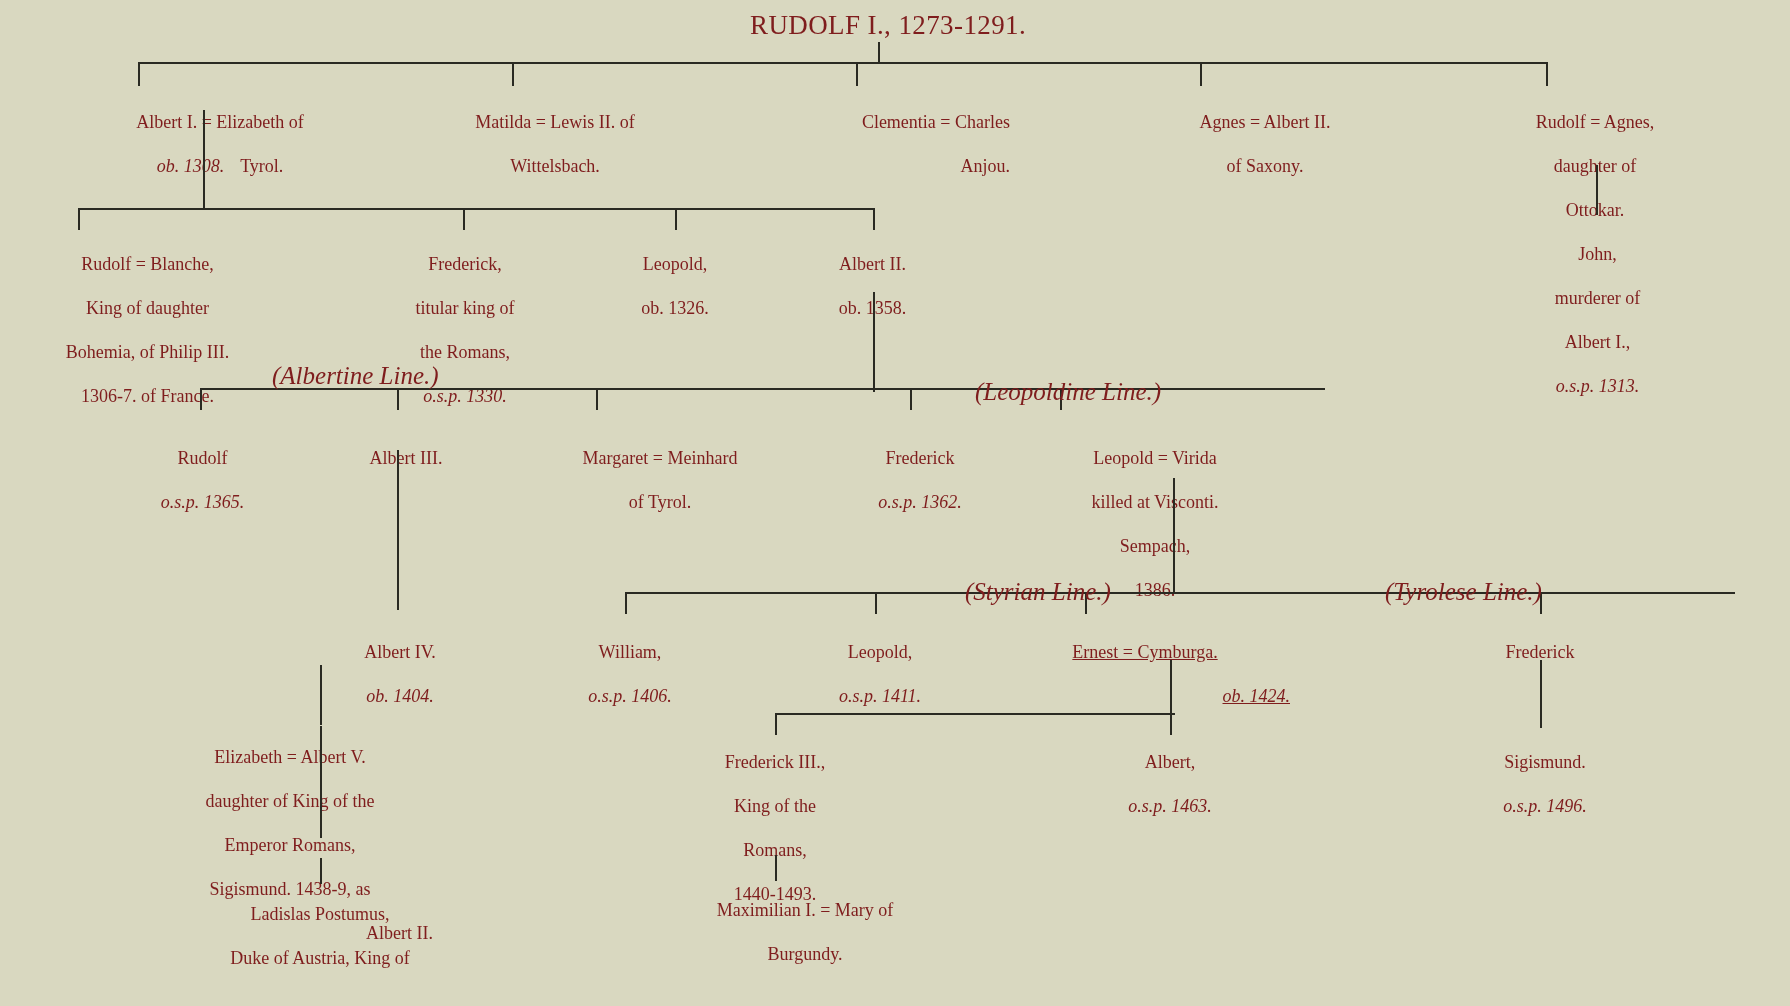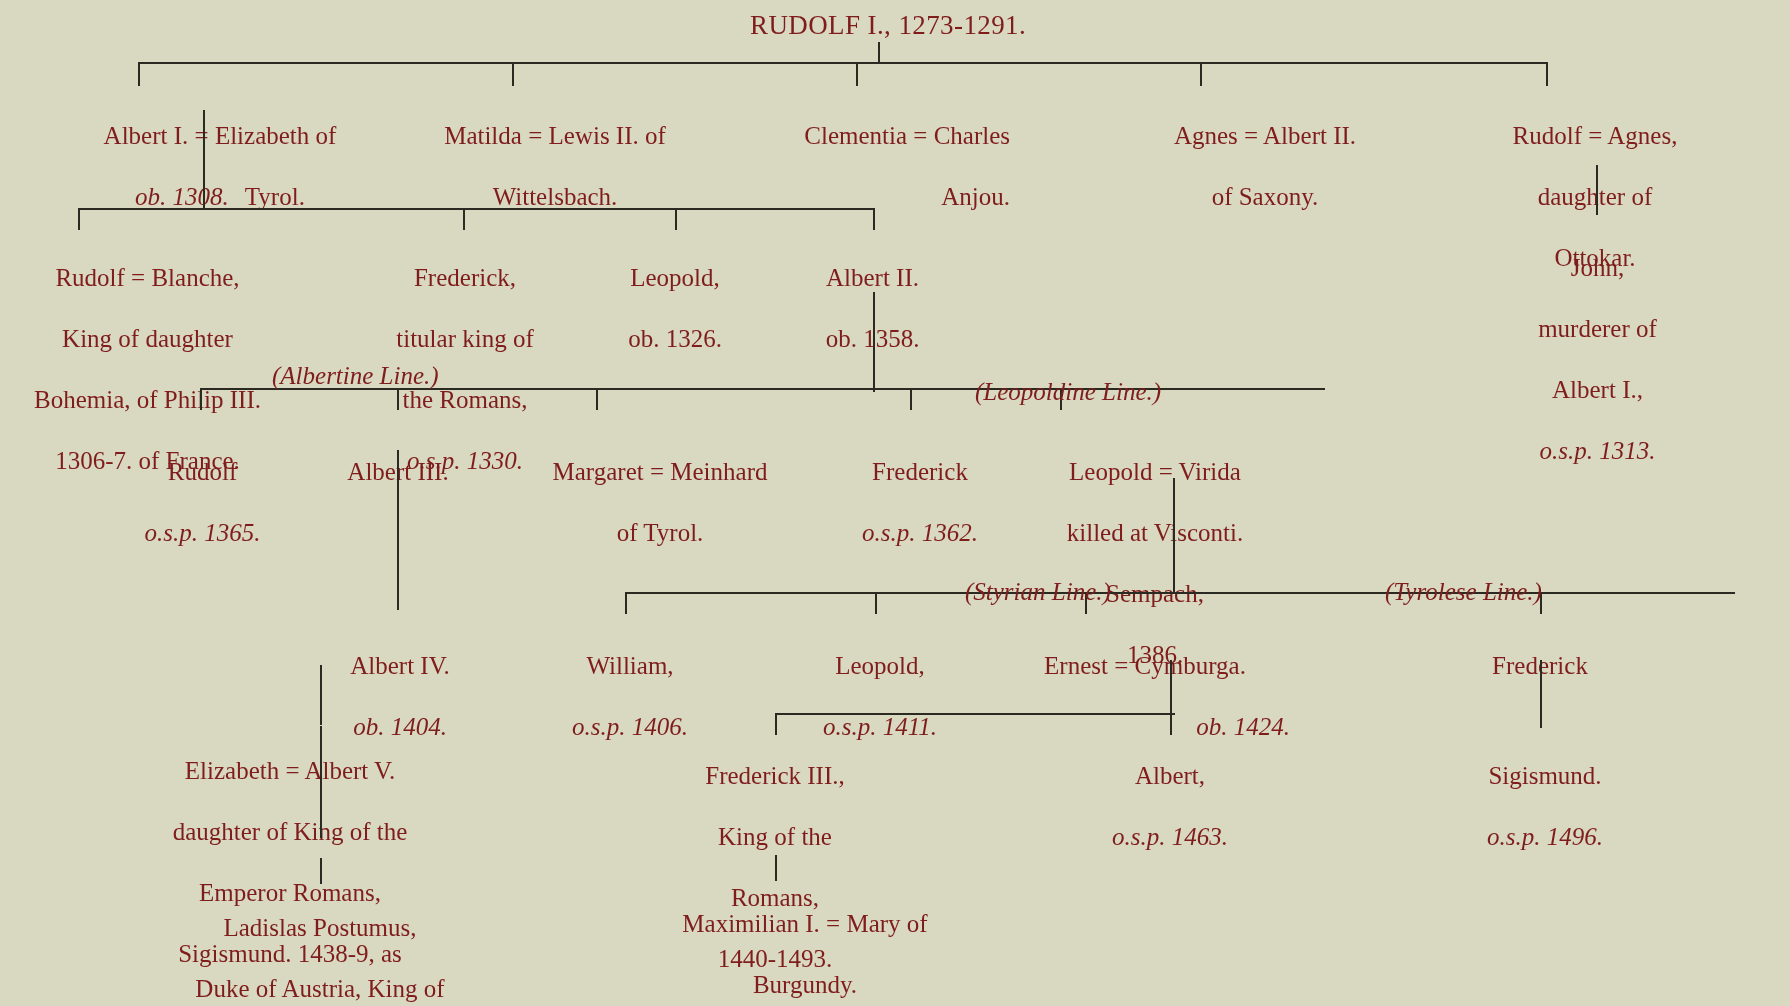--- a/index.html
+++ b/index.html
@@ -13,21 +13,21 @@
     height: 1006px;
     background: #d9d8c0;
     font-family: "Liberation Serif", serif;
     color: #7f1d1d;
     overflow: hidden;
   }
   .node {
     position: absolute;
     text-align: center;
     line-height: 1.22;
-    font-size: 25px;
+    font-size: 18px;
     white-space: pre-line;
   }
   .node .it { font-style: italic; }
   .title {
     position: absolute;
     font-size: 27px;
     letter-spacing: 0.4px;
   }
   .line-h {
     position: absolute;
@@ -139,21 +139,21 @@
   <div class="line-v" style="left:1060px; top:388px; height:22px;"></div>
 
   <div class="label" style="left:272px; top:362px;">(Albertine Line.)</div>
   <div class="label" style="left:975px; top:378px;">(Leopoldine Line.)</div>
 
   <div class="node" style="left:110px; top:426px; width:185px;">
     <div>Rudolf</div>
     <div class="it">o.s.p. 1365.</div>
   </div>
 
-  <div class="node" style="left:308px; top:426px; width:180px;">
+  <div class="node" style="left:316px; top:426px; width:180px;">
     <div>Albert III.</div>
   </div>
 
   <div class="node" style="left:500px; top:426px; width:320px;">
     <div>Margaret = Meinhard</div>
     <div>of Tyrol.</div>
   </div>
 
   <div class="node" style="left:830px; top:426px; width:180px;">
     <div>Frederick</div>
@@ -187,21 +187,21 @@
   <div class="node" style="left:540px; top:620px; width:180px;">
     <div>William,</div>
     <div class="it">o.s.p. 1406.</div>
   </div>
 
   <div class="node" style="left:790px; top:620px; width:180px;">
     <div>Leopold,</div>
     <div class="it">o.s.p. 1411.</div>
   </div>
 
-  <div class="node" style="left:1000px; top:620px; width:290px;">
+  <div class="node" style="left:1000px; top:620px; width:290px;text-decoration:underline;">
     <div>Ernest = Cymburga.</div>
     <div style="text-align:right; padding-left:18px;"><span class="it">ob. 1424.</span></div>
   </div>
 
   <div class="node" style="left:1450px; top:620px; width:180px;">
     <div>Frederick</div>
   </div>
 
   <div class="line-v" style="left:320px; top:665px; height:60px;"></div>
 

